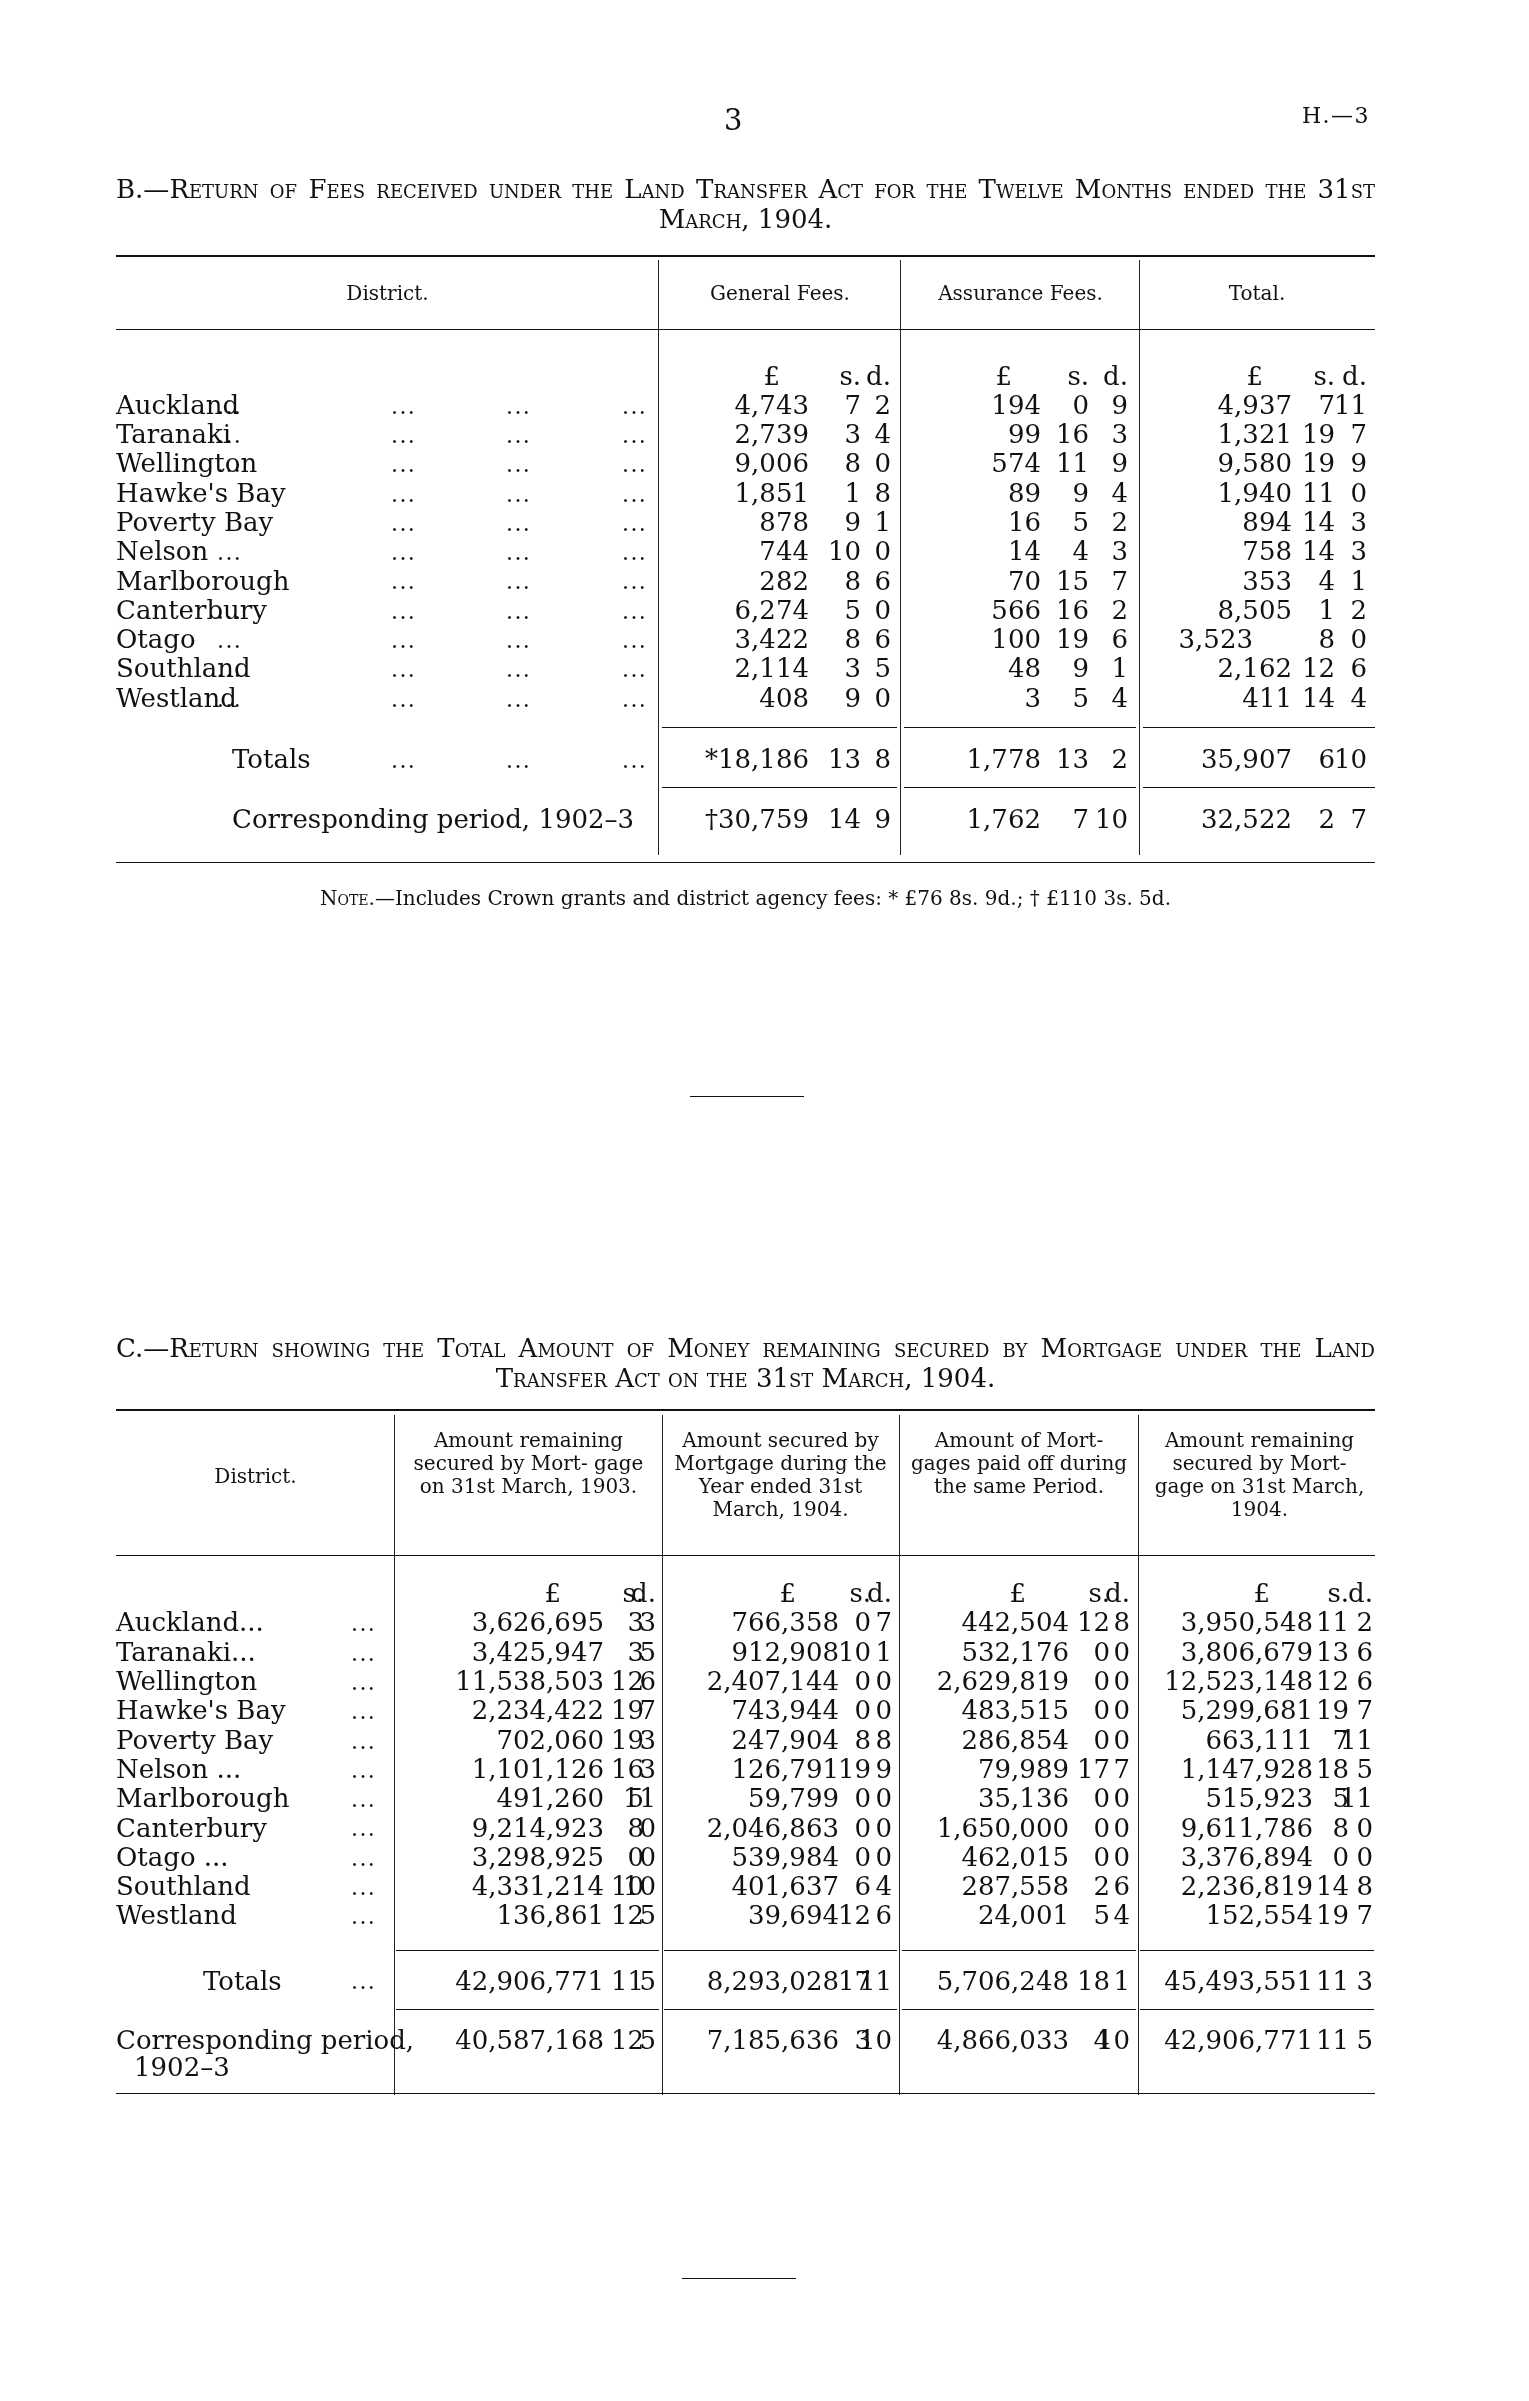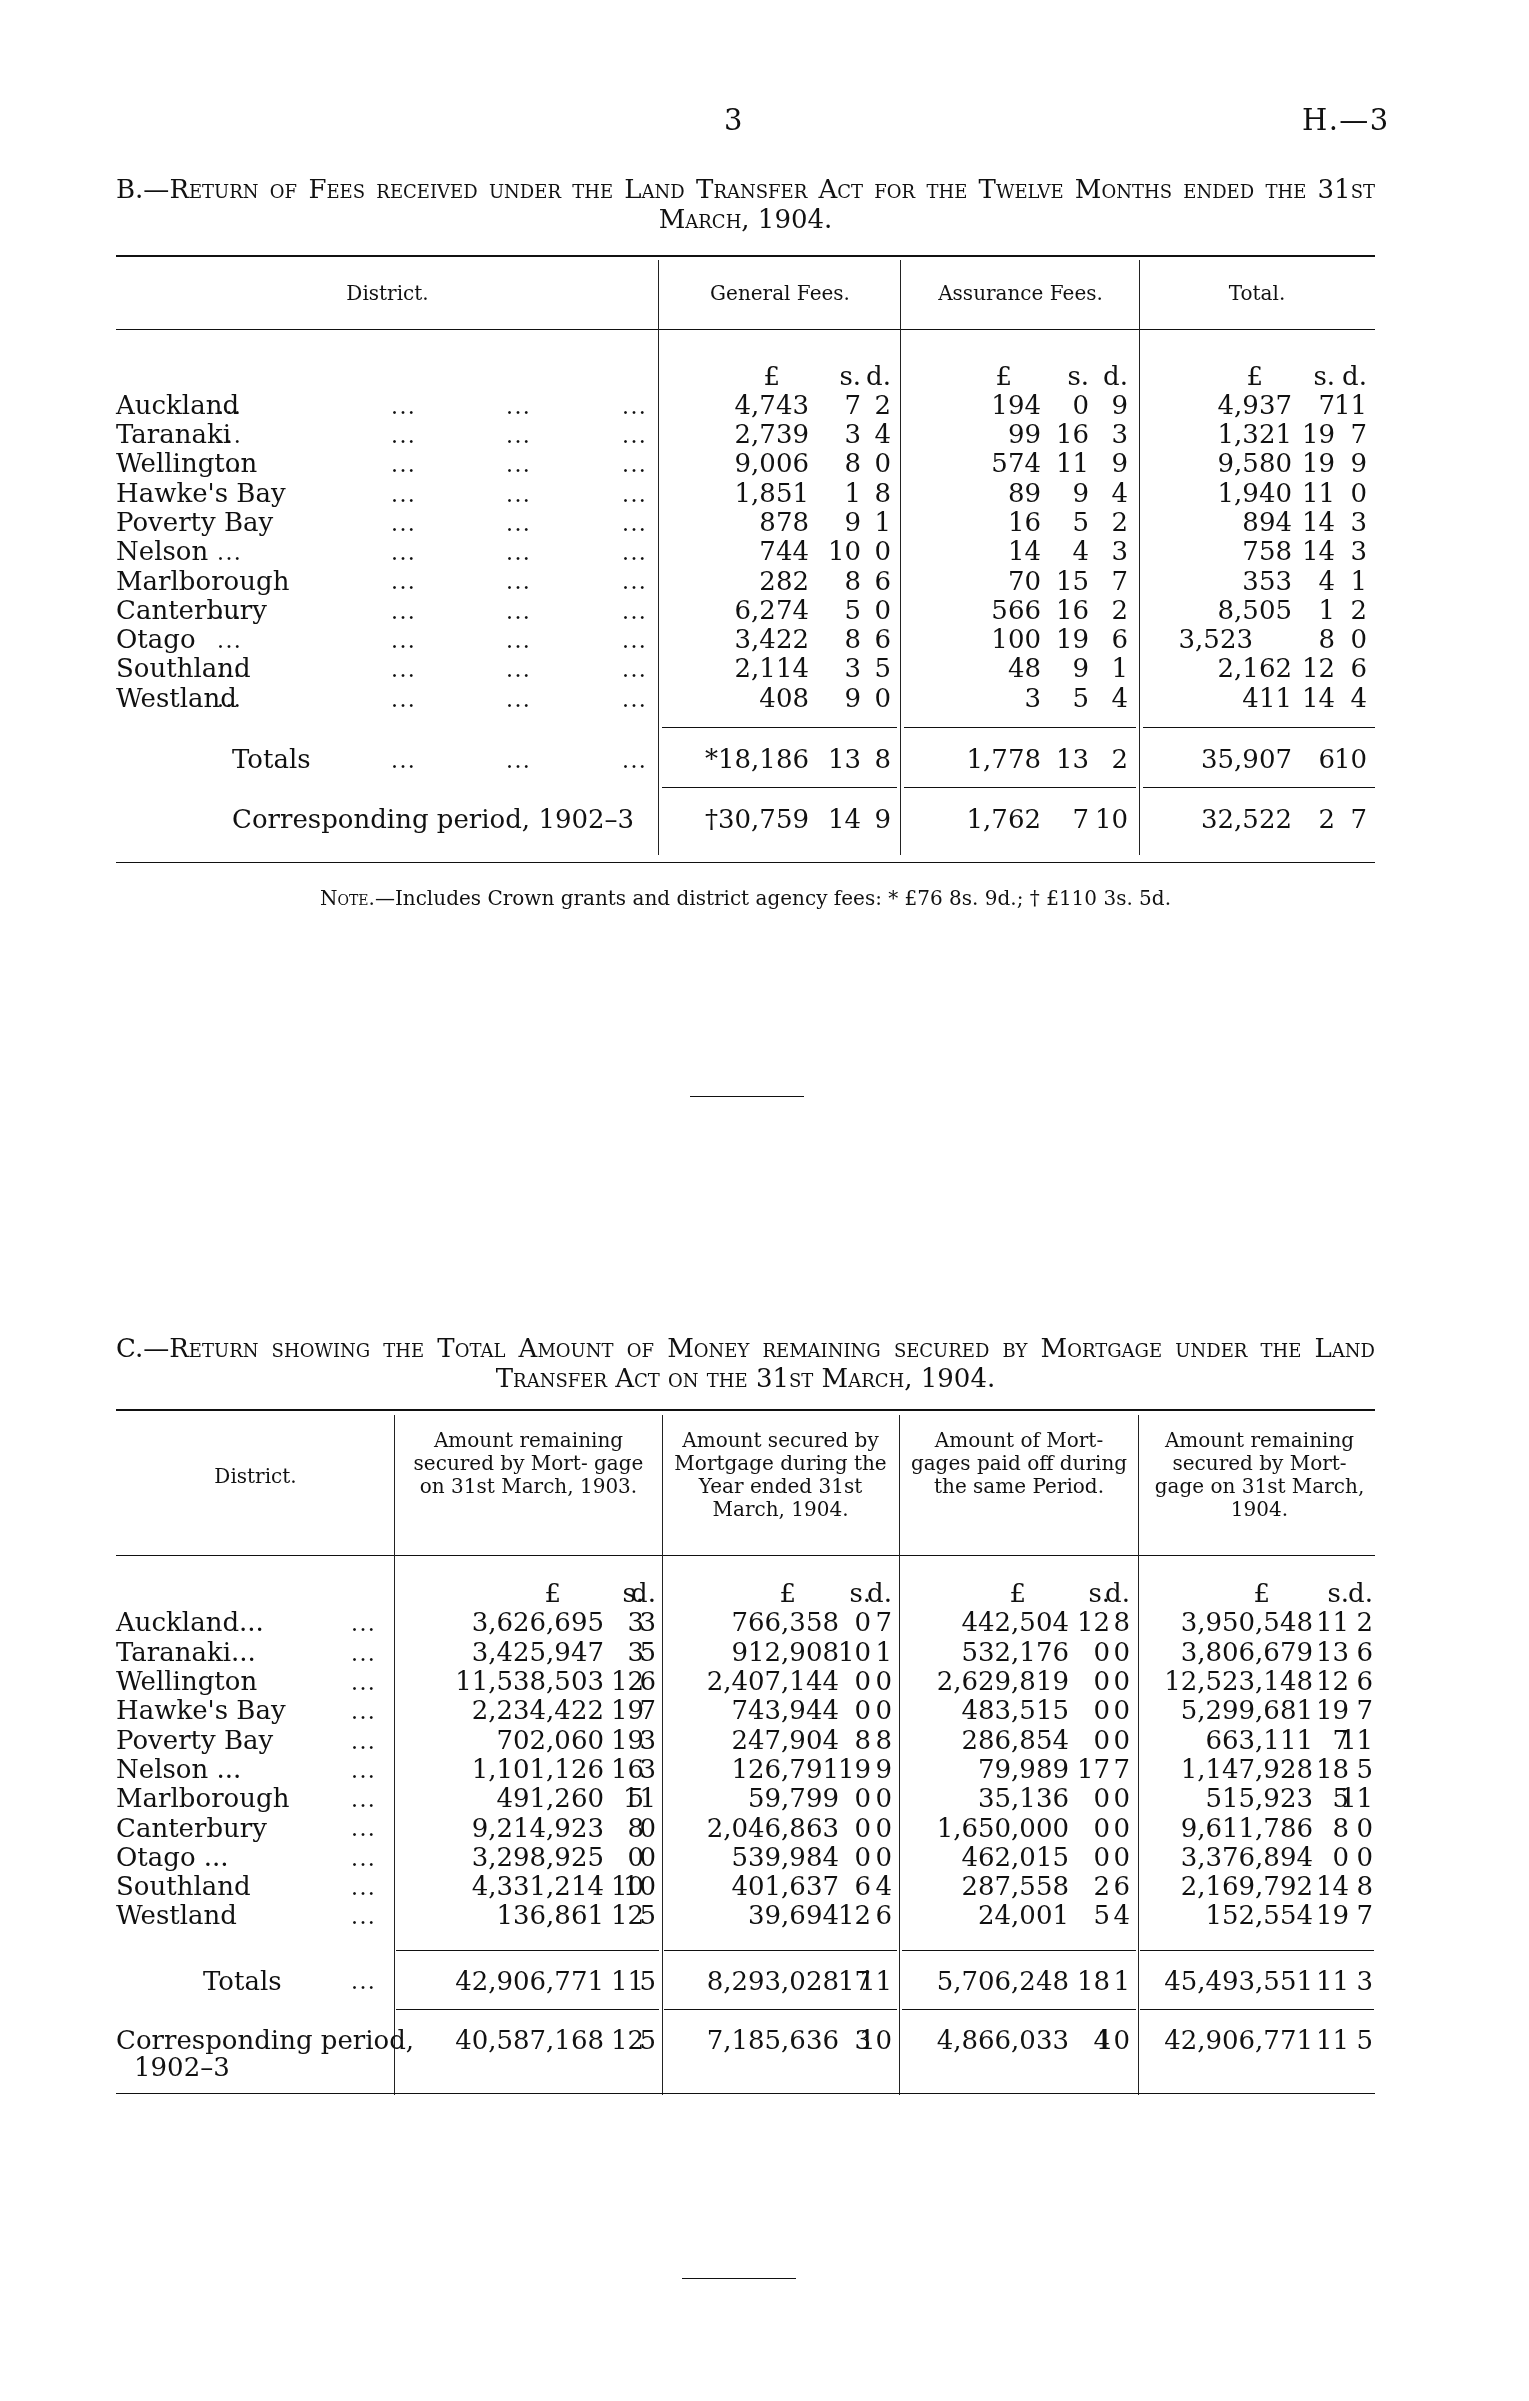--- a/index.html
+++ b/index.html
@@ -1,20 +1,20 @@
 <!DOCTYPE html>
 <html style="font-size:11.6px"><head>
 <meta charset="utf-8">
 <style>
   html,body{margin:0;padding:0;background:#fff;}
   body{width:1530px;height:2401px;position:relative;overflow:hidden;
        font-family:"DejaVu Serif","Liberation Serif",serif;color:#111;}
   .abs{position:absolute;}
   .pgnum{left:724px;top:103px;font-size:29px;}
-  .pgref{left:1302px;top:103px;font-size:29px;letter-spacing:1.4px;text-align:right;}
+  .pgref{left:1302px;top:103px;font-size:22px;letter-spacing:1.4px;text-align:right;}
   .title{left:116px;width:1259px;text-align:justify;text-align-last:center;font-size:26px;line-height:30px;}
   .sc{font-variant:small-caps;}
   .hr{position:absolute;height:2.2px;background:#111;}
   .hr.thin{height:1.4px;}
   .vr{position:absolute;width:1.4px;background:#222;}
   .cell{position:absolute;font-size:26px;line-height:29px;white-space:nowrap;}
   .r{text-align:right;}
   .c{text-align:center;}
   .hdr{font-size:20px;line-height:23px;}
   .dots{position:absolute;font-size:22px;letter-spacing:1.4px;}
@@ -448,21 +448,21 @@
       <div class="dots" style="left:351px;top:1875px">...</div>
       <div class="cell r" style="left:387px;width:217px;top:1872px">4,331,214</div>
       <div class="cell r" style="left:601px;width:43px;top:1872px">10</div>
       <div class="cell r" style="left:613px;width:43px;top:1872px">10</div>
       <div class="cell r" style="left:622px;width:217px;top:1872px">401,637</div>
       <div class="cell r" style="left:828px;width:43px;top:1872px">6</div>
       <div class="cell r" style="left:849px;width:43px;top:1872px">4</div>
       <div class="cell r" style="left:852px;width:217px;top:1872px">287,558</div>
       <div class="cell r" style="left:1067px;width:43px;top:1872px">2</div>
       <div class="cell r" style="left:1087px;width:43px;top:1872px">6</div>
-      <div class="cell r" style="left:1096px;width:217px;top:1872px">2,169,792</div>
+      <div class="cell r" style="left:1096px;width:217px;top:1872px">2,236,819</div>
       <div class="cell r" style="left:1306px;width:43px;top:1872px">14</div>
       <div class="cell r" style="left:1330px;width:43px;top:1872px">8</div>
     </div>
     <div class="" style="position:absolute;left:0;top:0">
       <div class="cell" style="left:116px;top:1901px">Westland</div>
       <div class="dots" style="left:351px;top:1904px">...</div>
       <div class="cell r" style="left:387px;width:217px;top:1901px">136,861</div>
       <div class="cell r" style="left:601px;width:43px;top:1901px">12</div>
       <div class="cell r" style="left:613px;width:43px;top:1901px">5</div>
       <div class="cell r" style="left:622px;width:217px;top:1901px">39,694</div>

